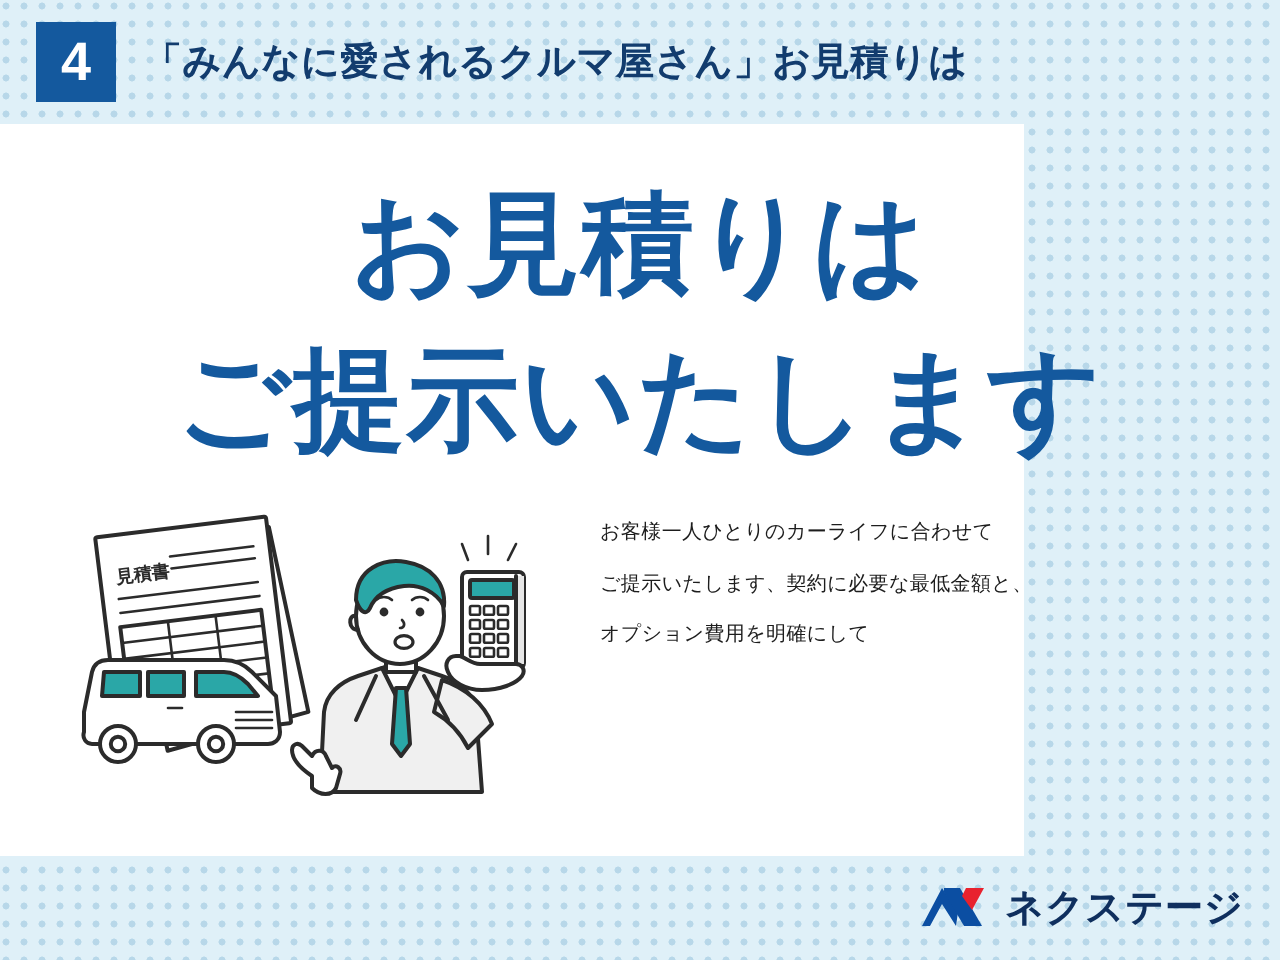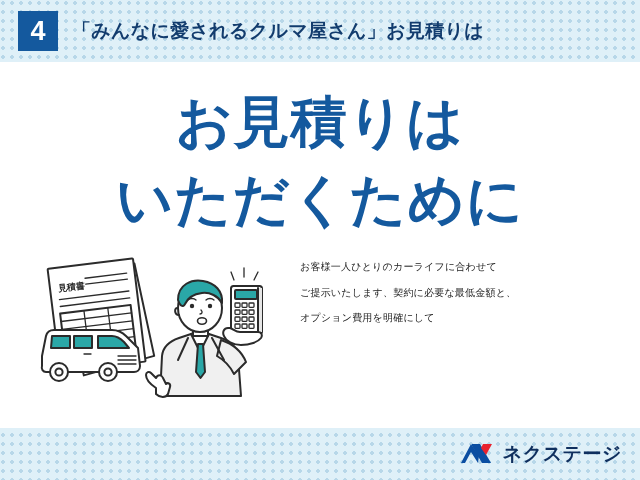--- a/index.html
+++ b/index.html
@@ -60,21 +60,21 @@
     color: #123c6e;
     white-space: nowrap;
     letter-spacing: 0.3px;
   }
 
   
   #card {
     position: absolute;
     left: 0;
     top: 62px;
-    width: 640px;
+    width: 512px;
     height: 366px;
     background: #ffffff;
   }
 
   
   #headline1, #headline2 {
     position: absolute;
     width: 640px;
     text-align: center;
     color: #14599e;
@@ -143,21 +143,21 @@
     <div id="header-inner">
       <div id="step-badge">4</div>
       <div id="header-title">「みんなに愛されるクルマ屋さん」お見積りは</div>
     </div>
   </div>
 
   <div id="card">
 
     <div id="headline1">お見積りは</div>
 
-    <div id="headline2">いただくために</div>
+    <div id="headline2">ご提示いたします</div>
 
     <div id="body-copy">
       <span class="line">お客様一人ひとりのカーライフに合わせて</span>
       <span class="line">ご提示いたします、契約に必要な最低金額と、</span>
       <span class="line">オプション費用を明確にして</span>
     </div>
 
     <div id="illustration">
       <svg viewBox="0 0 250 166" width="250" height="166">
         <defs>

